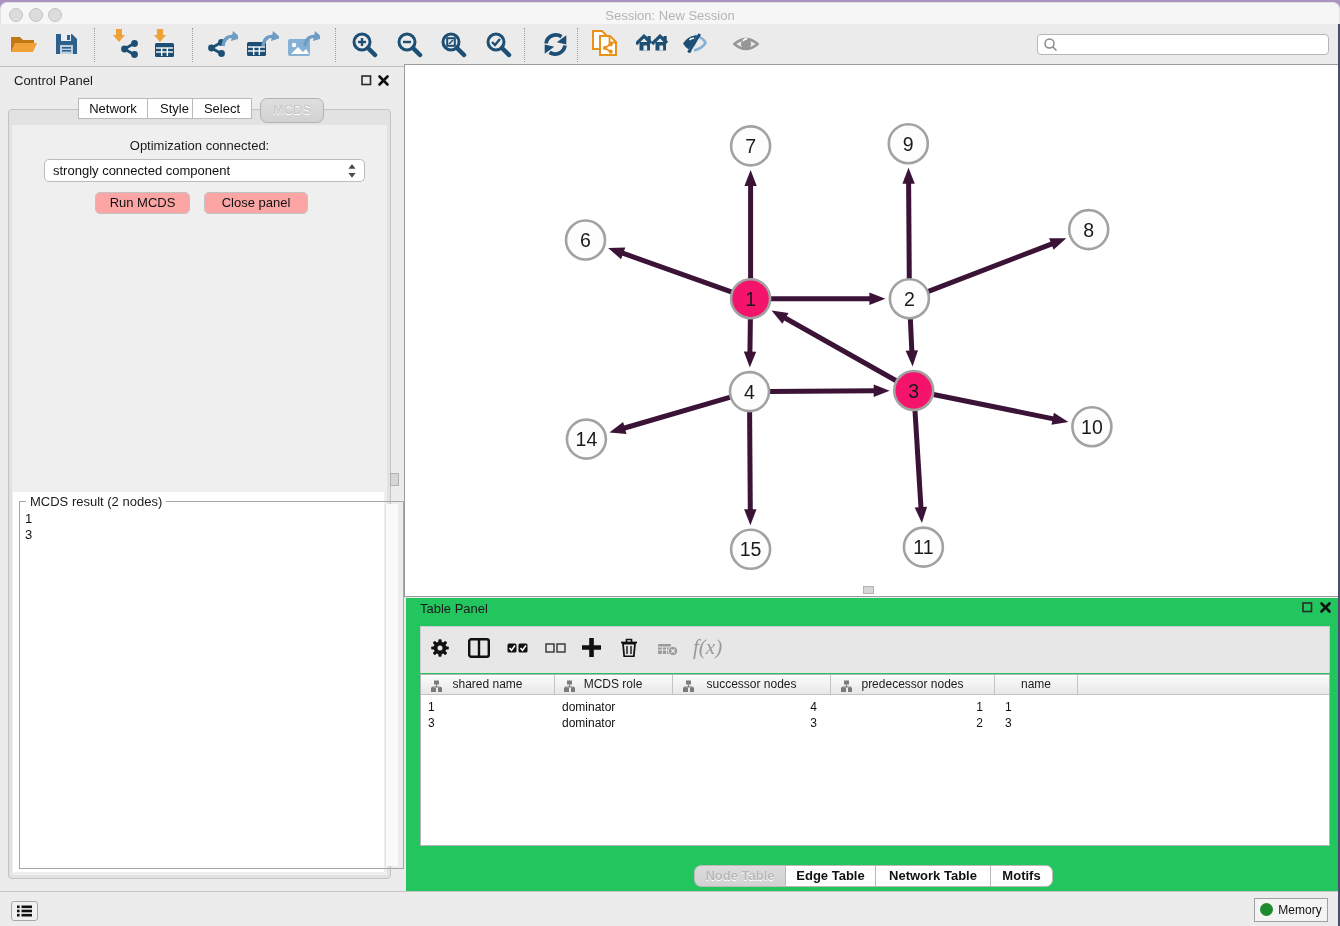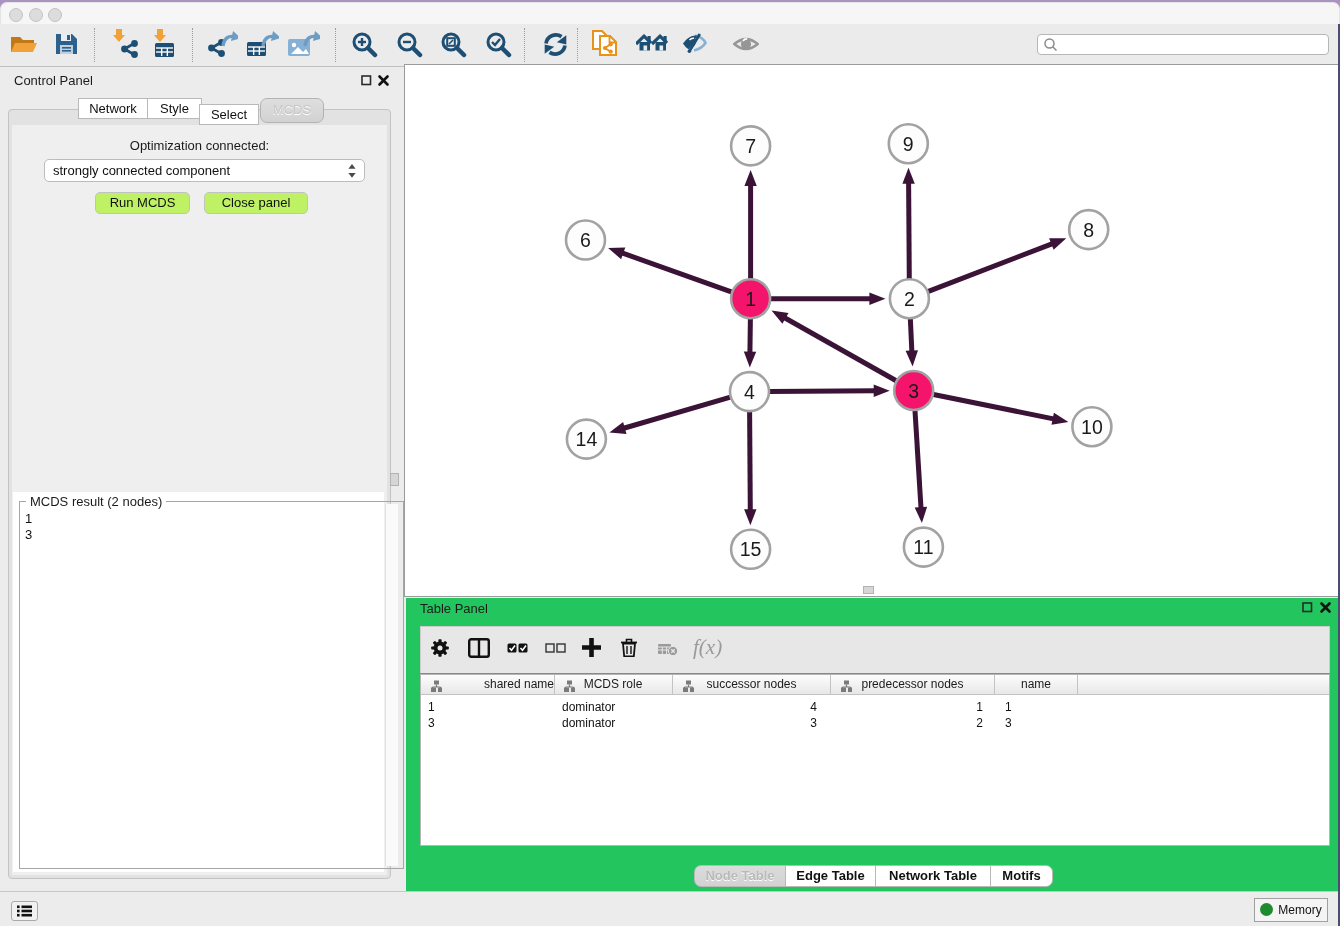--- a/index.html
+++ b/index.html
@@ -27,21 +27,21 @@
     background:linear-gradient(#dedede,#d2d2d2);border:1px solid #b3b3b3;
     font-size:13px;text-align:center;line-height:22px;color:#c6c6c6;
     text-shadow:0 1px 0 #ffffff;}
   #tabpane{left:8px;top:42px;width:381px;height:768px;background:#e2e2e2;
     border:1px solid #c3c3c3;border-radius:4px;}
   #innerpane{left:3px;top:15px;width:375px;height:750px;background:#efefef;}
   #optlabel{left:0;top:13px;width:100%;text-align:center;font-size:13px;color:#1b1b1b;}
   #selectbox{left:32px;top:34px;width:311px;height:21px;background:#fff;
     border:1px solid #bcbcbc;border-radius:5px;font-size:13px;color:#111;
     line-height:21px;padding-left:8px;}
-  .btn{position:absolute;top:67px;height:20px;background:#bef264;border:1px solid #c2c2c2;
+  .btn{position:absolute;top:67px;height:20px;background:#fca5a5;border:1px solid #c2c2c2;
     border-radius:5px;font-size:13px;text-align:center;line-height:20px;color:#111;}
   #resultpanel{left:1px;top:367px;width:371px;height:380px;background:#fff;}
   #fieldset{left:6px;top:9px;width:360px;height:366px;border:1px solid #a6a6a6;padding-left:23px;}
   #legend{left:6px;top:-8px;background:#fff;padding:0 4px;font-size:13px;color:#1b1b1b;}
   #sbar{position:absolute;right:5px;top:2px;width:12px;height:362px;background:#fafafa;
     border-left:1px solid #e2e2e2;}
   
   #netwin{left:404px;top:64px;width:933px;height:531px;border:1px solid #9b9b9b;
     background:#fff;overflow:hidden;}
   #nettitle{left:0;top:0;width:100%;height:22px;
@@ -73,20 +73,21 @@
   #membtn{left:1254px;top:6px;width:72px;height:22px;background:#f4f4f4;
     border:1px solid #a0a0a0;font-size:12px;color:#111;text-align:center;line-height:22px;}
   #edge-r{left:1338px;top:24px;width:2px;height:902px;background:#4c4c72;}
 </style></head>
 <body>
 <div class="abs" id="purple"></div>
 <div class="abs" id="titlebar">
   <div class="tl" style="left:8px;"></div>
   <div class="tl" style="left:28px;"></div>
   <div class="tl" style="left:47px;"></div>
+  <div class="abs" id="wtitle">Session: New Session</div>
 </div>
 <div class="abs" id="toolbar">
     <div style="position:absolute;left:8px;top:7px;line-height:0;"><svg width="30" height="26" viewBox="0 0 30 26">
         <path d="M3,21 V6 h9 l3,3 h11 v3 z" fill="#c07916"></path>
         <path d="M3,21 V9 h3 v12 z" fill="#c07916"></path>
         <polygon points="7,12 29,12 25,21 3,21" fill="#f0a238"></polygon>
       </svg></div>
     <div style="position:absolute;left:53px;top:7px;line-height:0;"><svg width="27" height="26" viewBox="0 0 27 26">
         <path d="M3,3 h16 l5,5 v15 H3 z" fill="#2d618c"></path>
         <rect x="8" y="3" width="10" height="7" fill="#e8eef4"></rect>
@@ -225,21 +226,21 @@
         <rect x="1" y="1" width="8.5" height="8.5" fill="none" stroke="#2a2a2a" stroke-width="1.6"></rect>
       </svg></div>
     <div style="position:absolute;left:377px;top:7px;line-height:0;"><svg width="13" height="13" viewBox="0 0 13 13">
         <g stroke="#111" stroke-width="2.6" stroke-linecap="round">
           <line x1="2.5" y1="2.5" x2="10.5" y2="10.5"></line>
           <line x1="10.5" y1="2.5" x2="2.5" y2="10.5"></line>
         </g>
       </svg></div>
   <div class="tab" style="left:78px;width:68px;">Network</div>
   <div class="tab" style="left:147px;width:53px;">Style</div>
-  <div class="tab" style="left:199px;width:58px;margin-top:6px;">Select</div>
+  <div class="tab" style="left:192px;width:58px;">Select</div>
   <div id="tab-mcds">MCDS</div>
   <div class="abs" id="tabpane">
     <div class="abs" id="innerpane">
       <div class="abs" id="optlabel">Optimization connected:</div>
       <div class="abs" id="selectbox">strongly connected component<div style="position:absolute;right:8px;top:4px;line-height:0;"><svg width="8" height="14" viewBox="0 0 8 14">
               <polygon points="4,0 7.6,4.8 0.4,4.8" fill="#4a4a4a"></polygon>
               <polygon points="0.4,9 7.6,9 4,13.8" fill="#4a4a4a"></polygon>
             </svg></div></div>
       <div class="btn" style="left:83px;width:93px;">Run MCDS</div>
       <div class="btn" style="left:192px;width:102px;">Close panel</div>
@@ -368,21 +369,21 @@
           <circle cx="15" cy="9" r="4.6" fill="#9a9a9a" stroke="#e7e7e7" stroke-width="1"></circle>
           <g stroke="#e7e7e7" stroke-width="1.4">
             <line x1="13.3" y1="7.3" x2="16.7" y2="10.7"></line>
             <line x1="16.7" y1="7.3" x2="13.3" y2="10.7"></line>
           </g>
         </svg></div>
       <div style="position:absolute;left:272px;top:8px;font-family:'Liberation Serif',serif;font-style:italic;font-size:21px;color:#9a9a9a;"><i>f</i>(<i>x</i>)</div>
     </div>
   <div class="abs" id="tablebox">
     <div class="abs" id="thead">
-        <div class="hcell" style="left:0px;width:133px;text-align:right;"><span class="hicon"><svg width="11" height="12" viewBox="0 0 11 12">
+        <div class="hcell" style="left:0px;width:133px;"><span class="hicon"><svg width="11" height="12" viewBox="0 0 11 12">
               <rect x="3" y="0.5" width="5" height="4" fill="#7a7a7a"></rect>
               <path d="M5.5,4.5 V7 M1.5,7 h8 M1.5,7 v1.5 M9.5,7 v1.5" stroke="#7a7a7a" stroke-width="1.2" fill="none"></path>
               <rect x="0" y="7.5" width="5" height="4.5" fill="#7a7a7a"></rect>
               <rect x="7" y="7.5" width="4.5" height="4.5" fill="#7a7a7a"></rect>
             </svg></span>shared name</div>
         <div class="hcell" style="left:133px;width:118px;"><span class="hicon"><svg width="11" height="12" viewBox="0 0 11 12">
               <rect x="3" y="0.5" width="5" height="4" fill="#7a7a7a"></rect>
               <path d="M5.5,4.5 V7 M1.5,7 h8 M1.5,7 v1.5 M9.5,7 v1.5" stroke="#7a7a7a" stroke-width="1.2" fill="none"></path>
               <rect x="0" y="7.5" width="5" height="4.5" fill="#7a7a7a"></rect>
               <rect x="7" y="7.5" width="4.5" height="4.5" fill="#7a7a7a"></rect>

